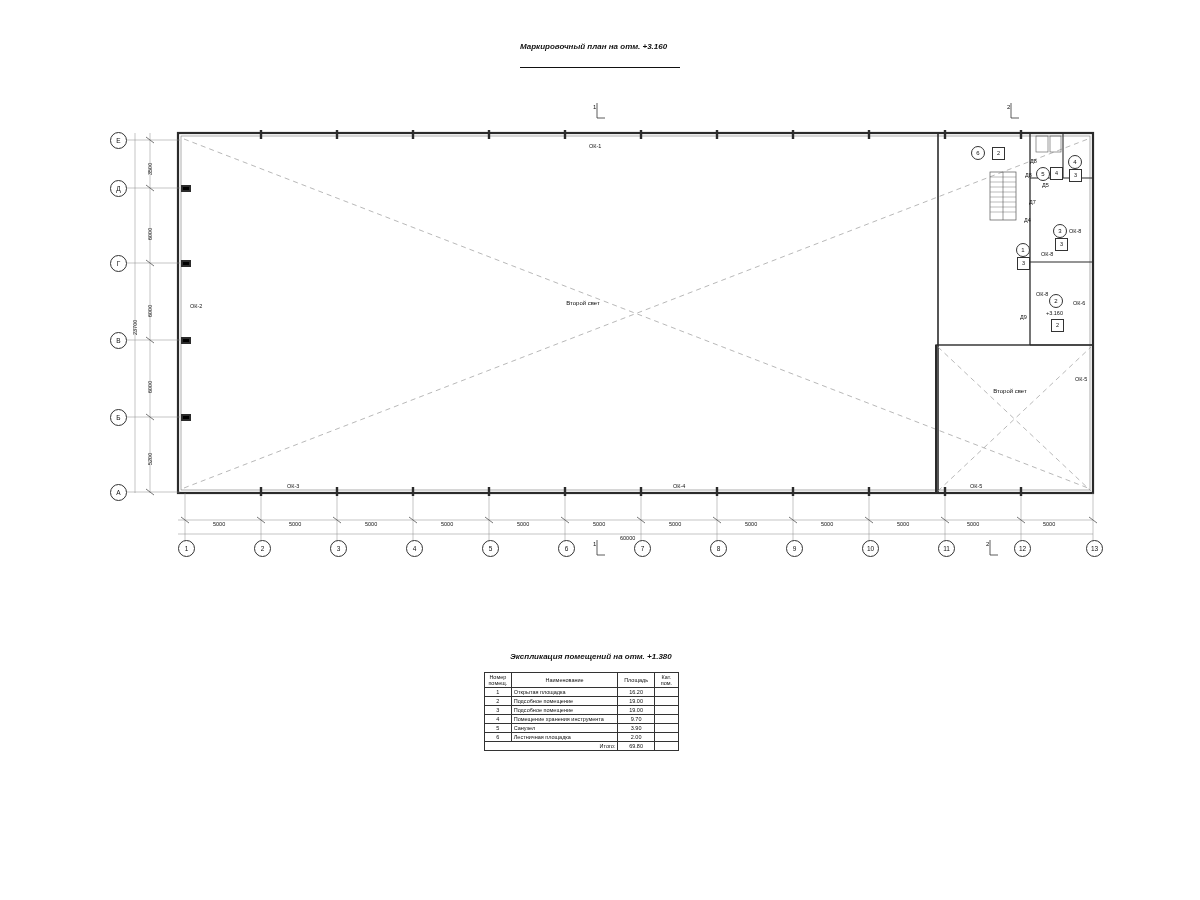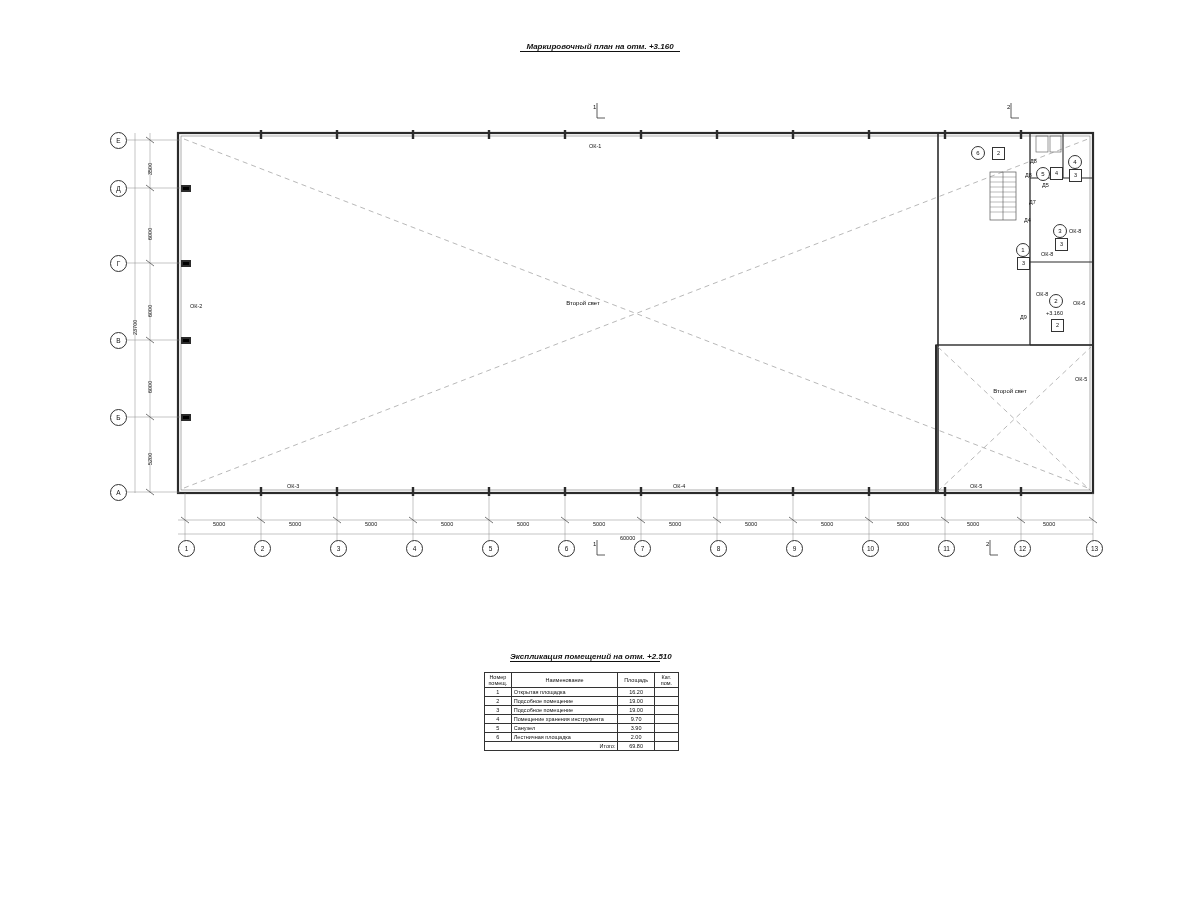--- a/index.html
+++ b/index.html
@@ -1,20 +1,20 @@
 <!DOCTYPE html>
 <html><head>
 <meta charset="utf-8">
 <style>
   html,body{margin:0;padding:0;background:#ffffff;}
   body{font-family:"Liberation Sans", sans-serif;color:#111;}
   #page{position:relative;width:1200px;height:900px;background:#fff;overflow:hidden;}
 
-  .ttl{position:absolute;font-size:8px;font-style:italic;font-weight:bold;text-align:center;
-       border-bottom:1px solid #111;padding-bottom:0;white-space:nowrap;}
+  .ttl{position:absolute;font-size:8px;font-style:italic;font-weight:bold;text-align:left;
+       border-bottom:1px solid #111;padding-bottom:16px;white-space:nowrap;}
 
   .bub{position:absolute;width:15px;height:15px;border:1px solid #333;border-radius:50%;
        font-size:6.5px;line-height:15px;text-align:center;background:#fff;color:#111;}
   .sq{position:absolute;width:11px;height:11px;border:1px solid #333;
       font-size:5.5px;line-height:11px;text-align:center;background:#fff;}
   .bubsm{position:absolute;width:12px;height:12px;border:1px solid #333;border-radius:50%;
        font-size:6px;line-height:12px;text-align:center;background:#fff;color:#111;}
 
   .lbl{position:absolute;font-size:5.5px;color:#111;white-space:nowrap;}
   .lbl6{position:absolute;font-size:6px;color:#111;white-space:nowrap;}
@@ -260,21 +260,21 @@
 
   <div class="lbl" style="left:1046px;top:310px;">+3.160</div>
 
   <div class="ctr" style="left:548px;top:300px;width:70px;">
     <span>Второй свет</span>
   </div>
   <div class="ctr" style="left:985px;top:388px;width:50px;">
     <span>Второй свет</span>
   </div>
 
-  <div class="ttl" style="left:510px;top:652px;width:150px;">Экспликация помещений на отм. +2.510</div>
+  <div class="ttl" style="left:510px;top:652px;width:150px;">Экспликация помещений на отм. +1.380</div>
 
   <table class="exp" style="left:484px;top:672px;width:195px;">
     <thead>
       <tr>
         <th style="width:22px;">Номер помещ.</th>
         <th style="width:108px;">Наименование</th>
         <th style="width:32px;">Площадь</th>
         <th style="width:20px;">Кат. пом.</th>
       </tr>
     </thead>

